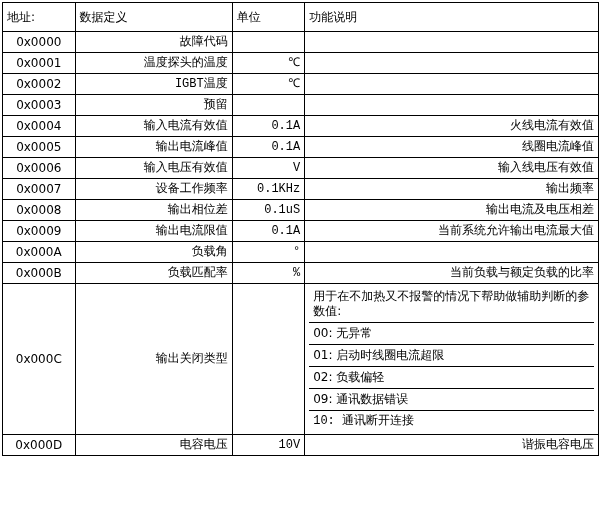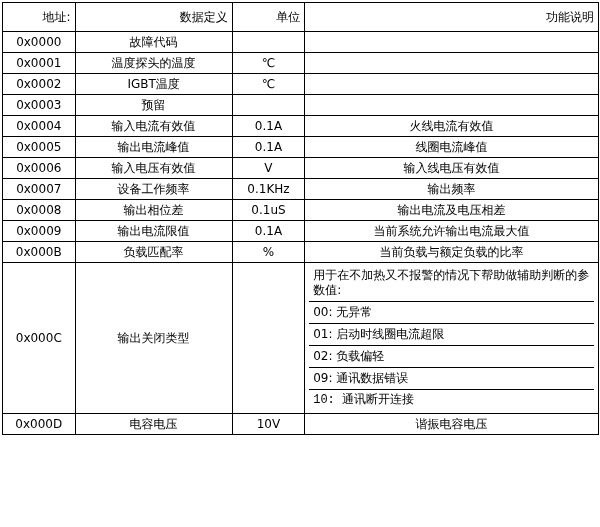--- a/index.html
+++ b/index.html
@@ -33,31 +33,32 @@
     padding: 2px 4px;
     vertical-align: middle;
     word-break: break-all;
   }
   .col-addr { width: 60px; }
   .col-def  { width: 130px; }
   .col-unit { width: 60px; }
   .col-desc { width: 243px; }
 
   thead td {
-    text-align: right;
+    text-align: left;
     height: 24px;
     font-size: 13px;
   }
   td.addr {
     text-align: center;
     font-size: 12px;
     white-space: nowrap;
   }
   td.def, td.unit, td.desc {
-    text-align: center;
+    text-align: right;
+    font-family: Liberation Mono, monospace;
   }
   tbody tr { height: 21px; }
 
   
   td.nestwrap {
     padding: 0;
     vertical-align: top;
   }
   table.sub {
     border-collapse: collapse;
@@ -160,20 +161,26 @@
         <td class="unit">0.1uS</td>
         <td class="desc">输出电流及电压相差</td>
       </tr>
       <tr>
         <td class="addr">0x0009</td>
         <td class="def">输出电流限值</td>
         <td class="unit">0.1A</td>
         <td class="desc">当前系统允许输出电流最大值</td>
       </tr>
       <tr>
+        <td class="addr">0x000A</td>
+        <td class="def">负载角</td>
+        <td class="unit">°</td>
+        <td class="desc"></td>
+      </tr>
+      <tr>
         <td class="addr">0x000B</td>
         <td class="def">负载匹配率</td>
         <td class="unit">%</td>
         <td class="desc">当前负载与额定负载的比率</td>
       </tr>
 
       <tr>
         <td class="addr vmid-cell">0x000C</td>
         <td class="def vmid-cell">输出关闭类型</td>
         <td class="unit vmid-cell"></td>

